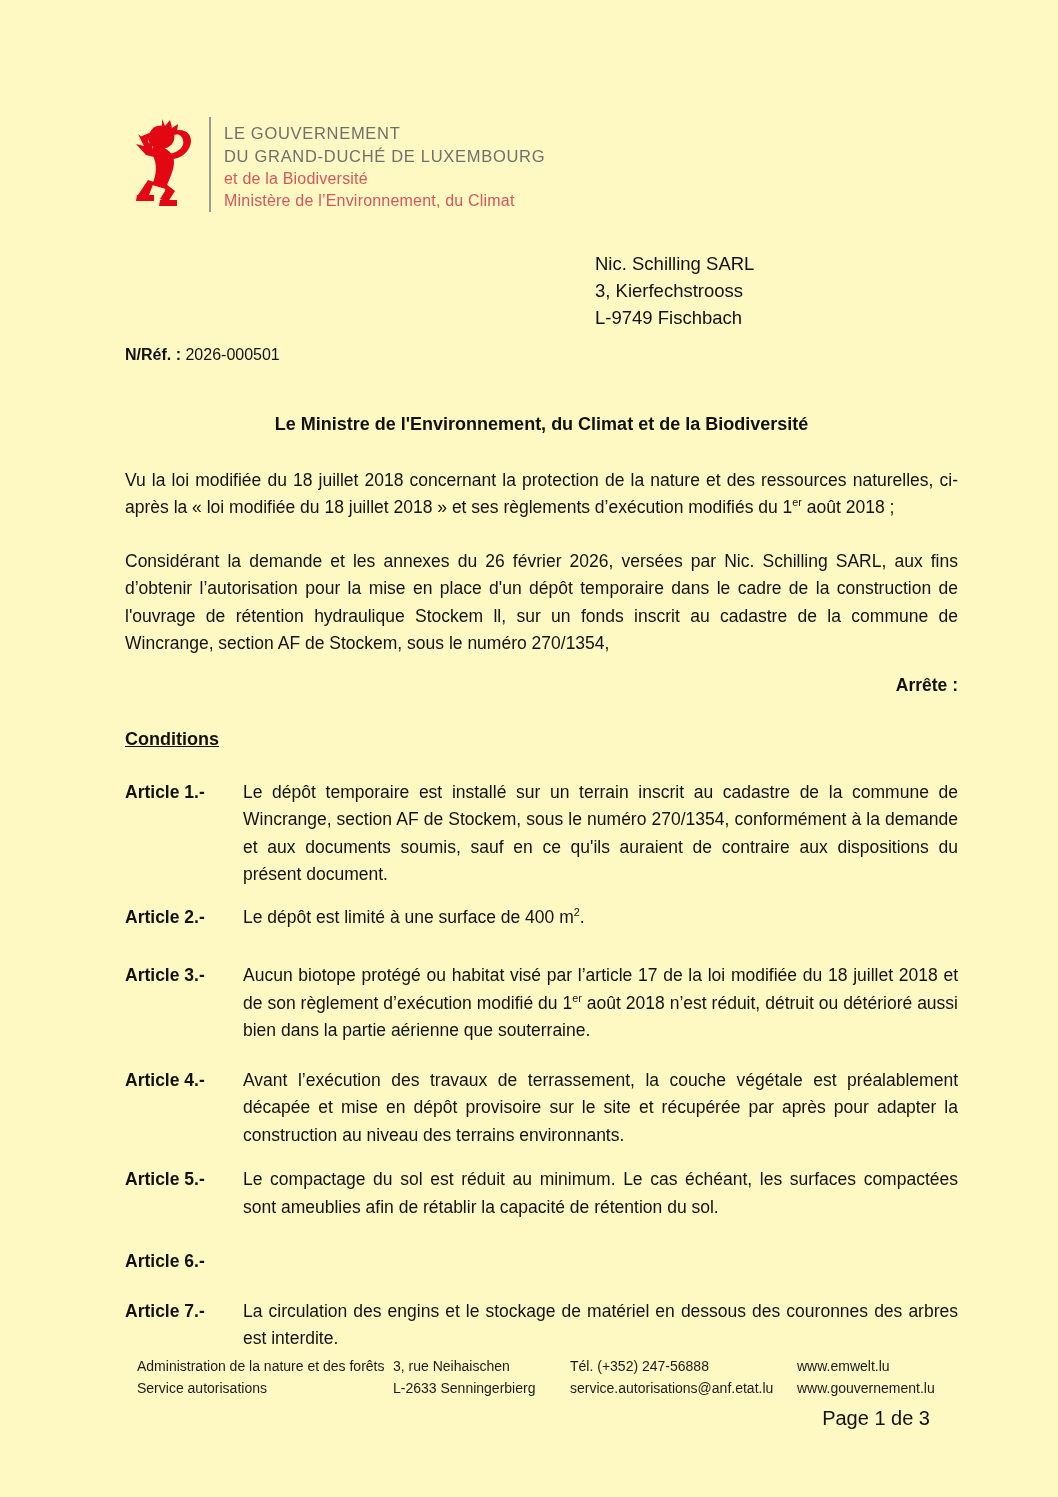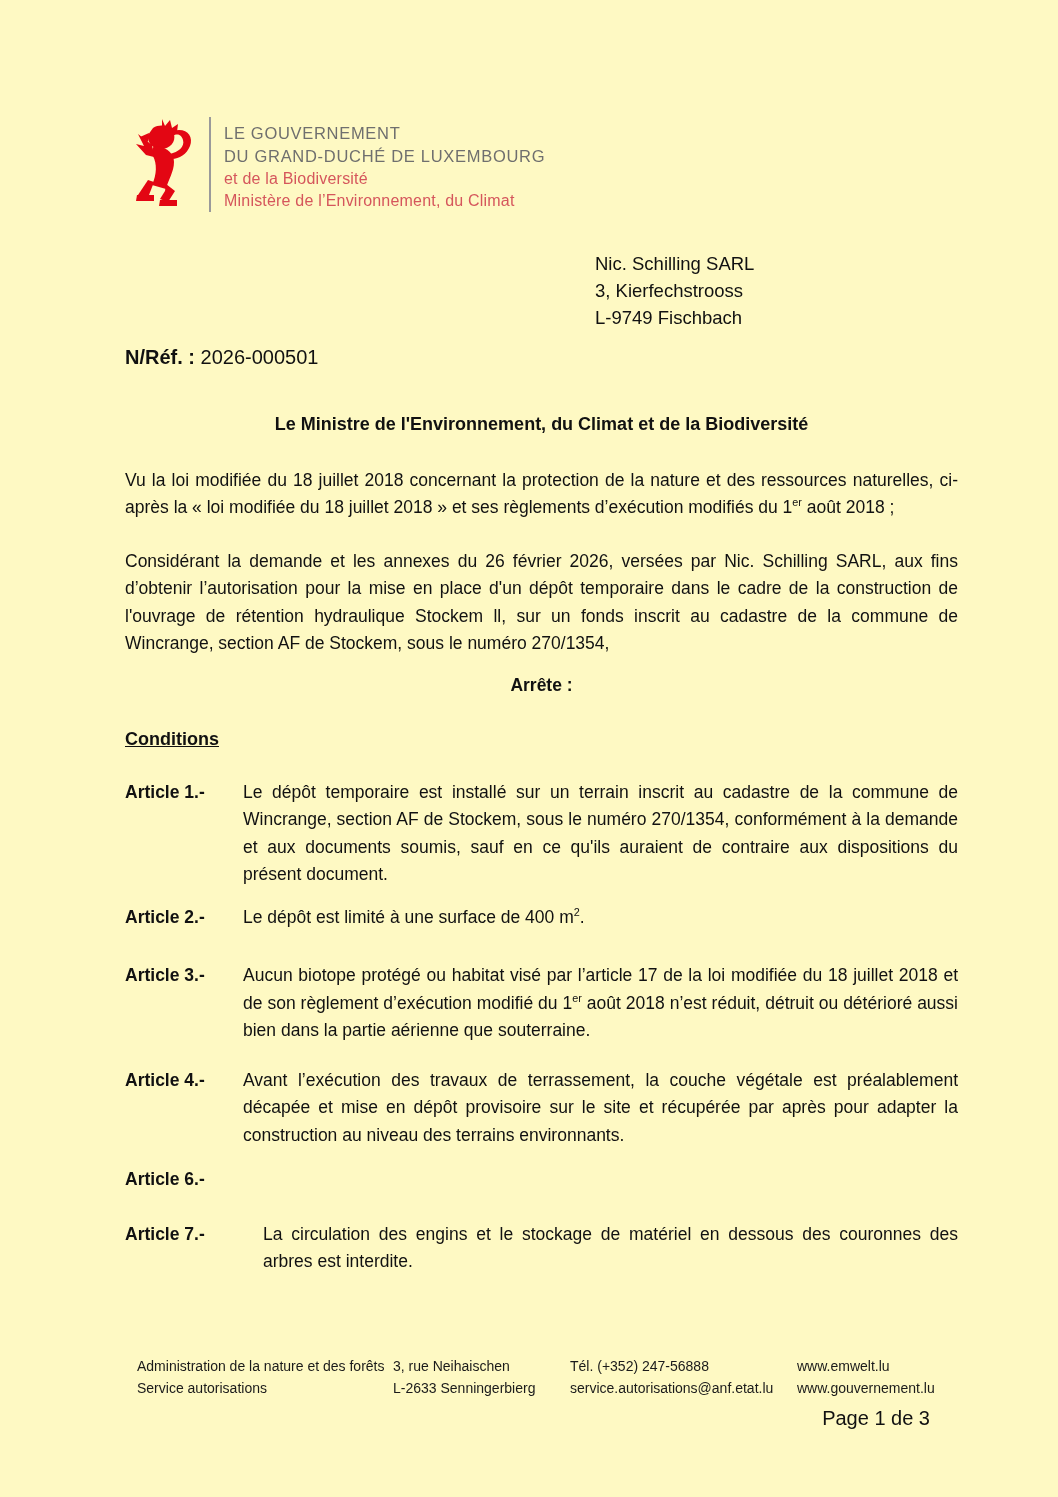--- a/index.html
+++ b/index.html
@@ -14,30 +14,30 @@
   .lion { width:62px; height:90px; }
   .logo-sep { width:2px; background:#9a9a9a; margin-left:12px; }
   .logo-text { margin-left:13px; padding-top:5px; white-space:nowrap; }
   .gov-line { font-size:16.5px; line-height:23px; color:#6f6f6e; letter-spacing:0.7px; }
   .ministry-line { font-size:16px; line-height:22px; color:#d5565c; letter-spacing:0.2px; }
 
   
   .recipient { position:absolute; top:250px; left:595px; font-size:18.5px; line-height:27px; color:#111; }
 
   
-  .ref { position:absolute; top:346px; left:125px; font-size:20px; }
+  .ref { position:absolute; top:346px; left:125px; font-size:16px; }
   .ref-label { font-weight:bold; }
 
   
   .content { position:absolute; top:411px; left:125px; width:833px; font-size:17.5px; line-height:27.5px; }
   .doc-title { margin:0; text-align:center; font-weight:bold; font-size:18px; line-height:27.5px; }
   .para { margin:0; text-align:justify; }
   .para-vu { margin-top:28px; }
   .para-considerant { margin-top:26px; }
-  .arrete { margin-top:14px; text-align:center; font-weight:bold; }
+  .arrete { margin-top:14px; text-align:right; font-weight:bold; }
   .conditions { margin-top:27px; font-weight:bold; text-decoration:underline; font-size:18px; }
 
   .article { display:flex; }
   .articles .article:nth-child(1) { margin-top:25px; }
   .articles .article:nth-child(2) { margin-top:15px; }
   .articles .article:nth-child(3) { margin-top:31px; }
   .articles .article:nth-child(4) { margin-top:22px; }
   .articles .article:nth-child(5) { margin-top:17px; }
   .articles .article:nth-child(6) { margin-top:27px;gap:20px; }
   .articles .article:nth-child(7) { margin-top:22px; }
@@ -120,20 +120,24 @@
       <div class="article">
         <div class="article-label">Article 3.-</div>
         <div class="article-text"><span>Aucun biotope protégé ou habitat visé par l’article 17 de la loi modifiée du 18 juillet 2018 et de son règlement d’exécution modifié du 1</span><sup>er</sup><span> août 2018 n’est réduit, détruit ou détérioré aussi bien dans la partie aérienne que souterraine.</span></div>
       </div>
 
       <div class="article">
         <div class="article-label">Article 4.-</div>
         <div class="article-text"><span>Avant l’exécution des travaux de terrassement, la couche végétale est préalablement décapée et mise en dépôt provisoire sur le site et récupérée par après pour adapter la construction au niveau des terrains environnants.</span><span></span></div>
       </div>
 
+      <div class="article">
+        <div class="article-label">Article 5.-</div>
+        <div class="article-text"><span>Le compactage du sol est réduit au minimum. Le cas échéant, les surfaces compactées sont ameublies afin de rétablir la capacité de rétention du sol.</span><span></span></div>
+      </div>
 
       <div class="article">
         <div class="article-label">Article 6.-</div>
       </div>
 
       <div class="article">
         <div class="article-label">Article 7.-</div>
         <div class="article-text"><span>La circulation des engins et le stockage de matériel en dessous des couronnes des arbres est interdite.</span><span></span></div>
       </div>
 

